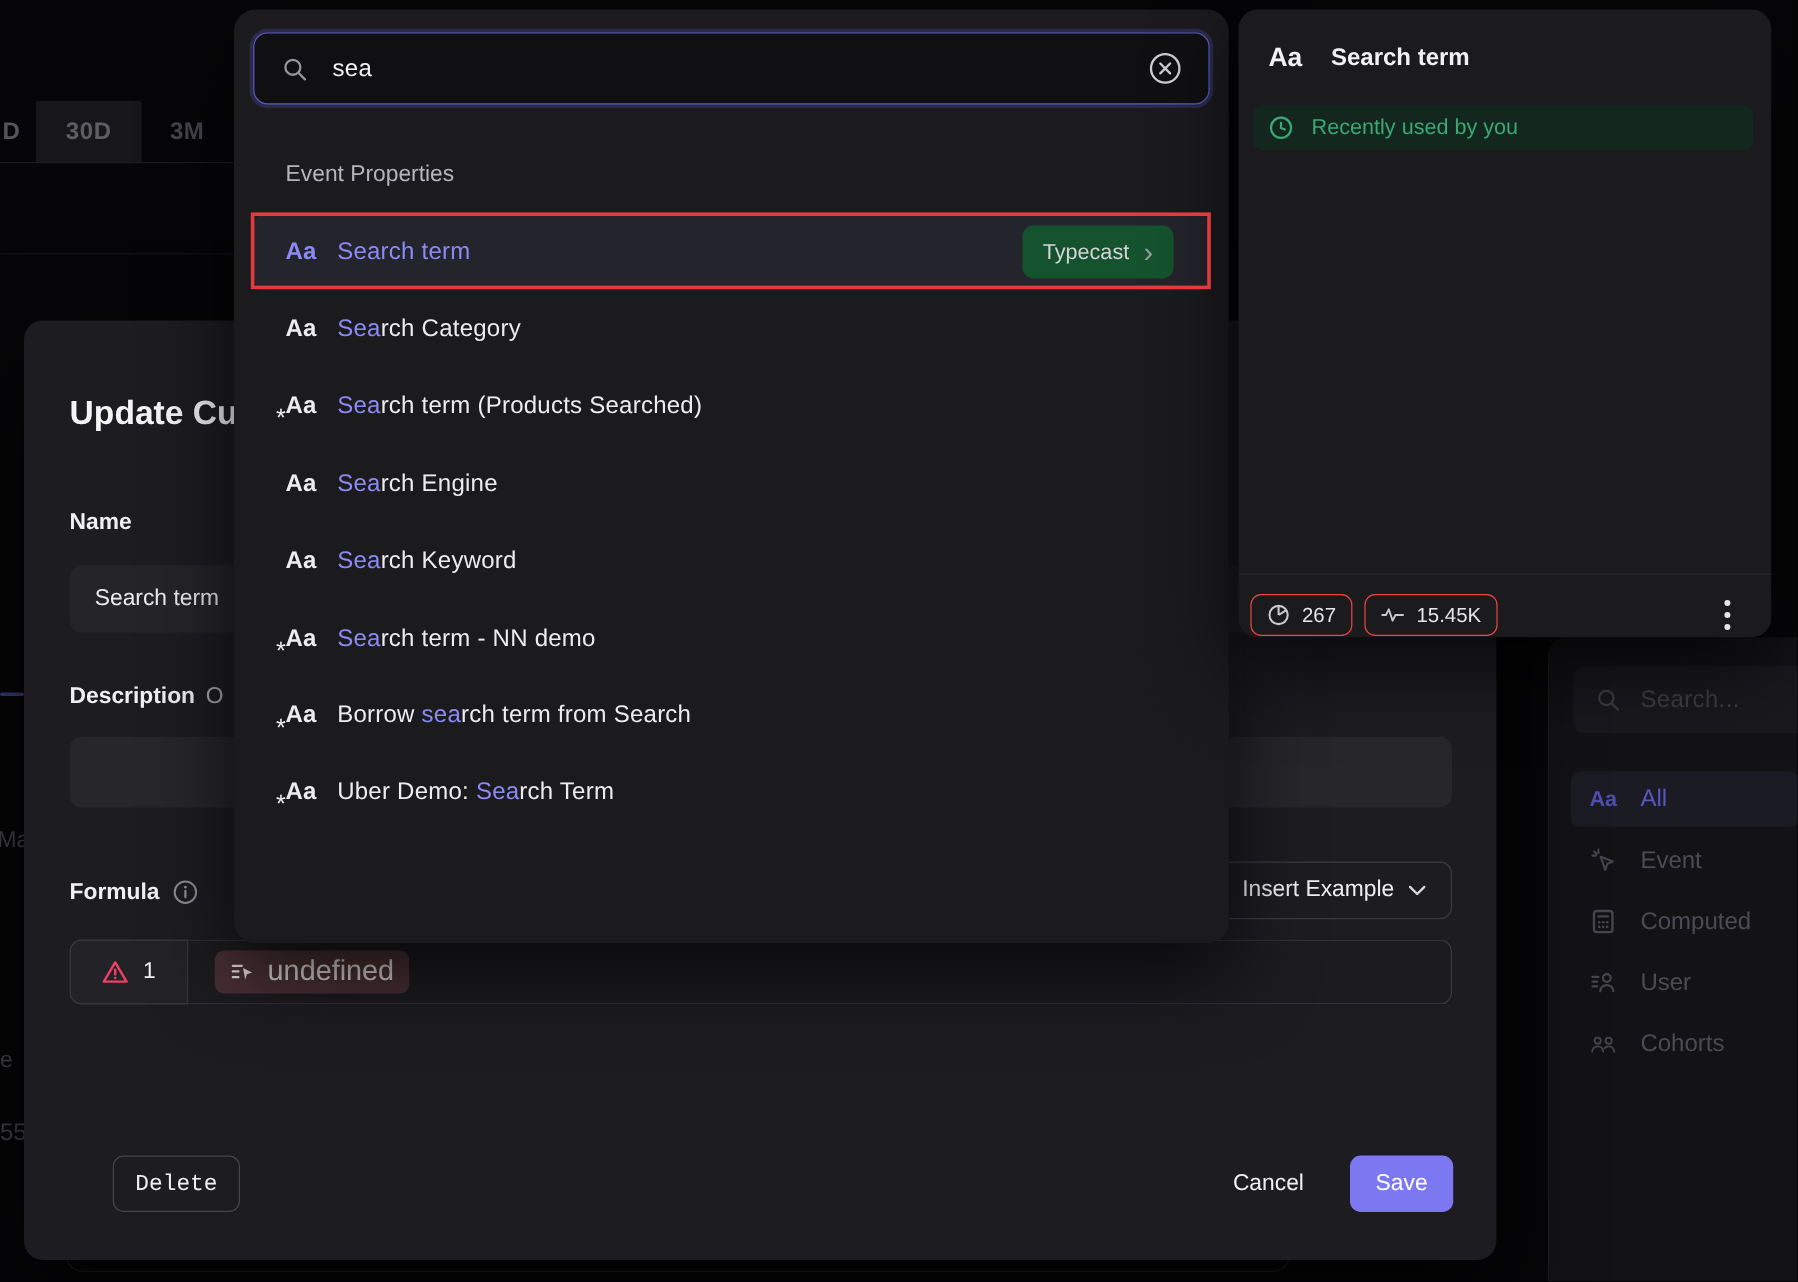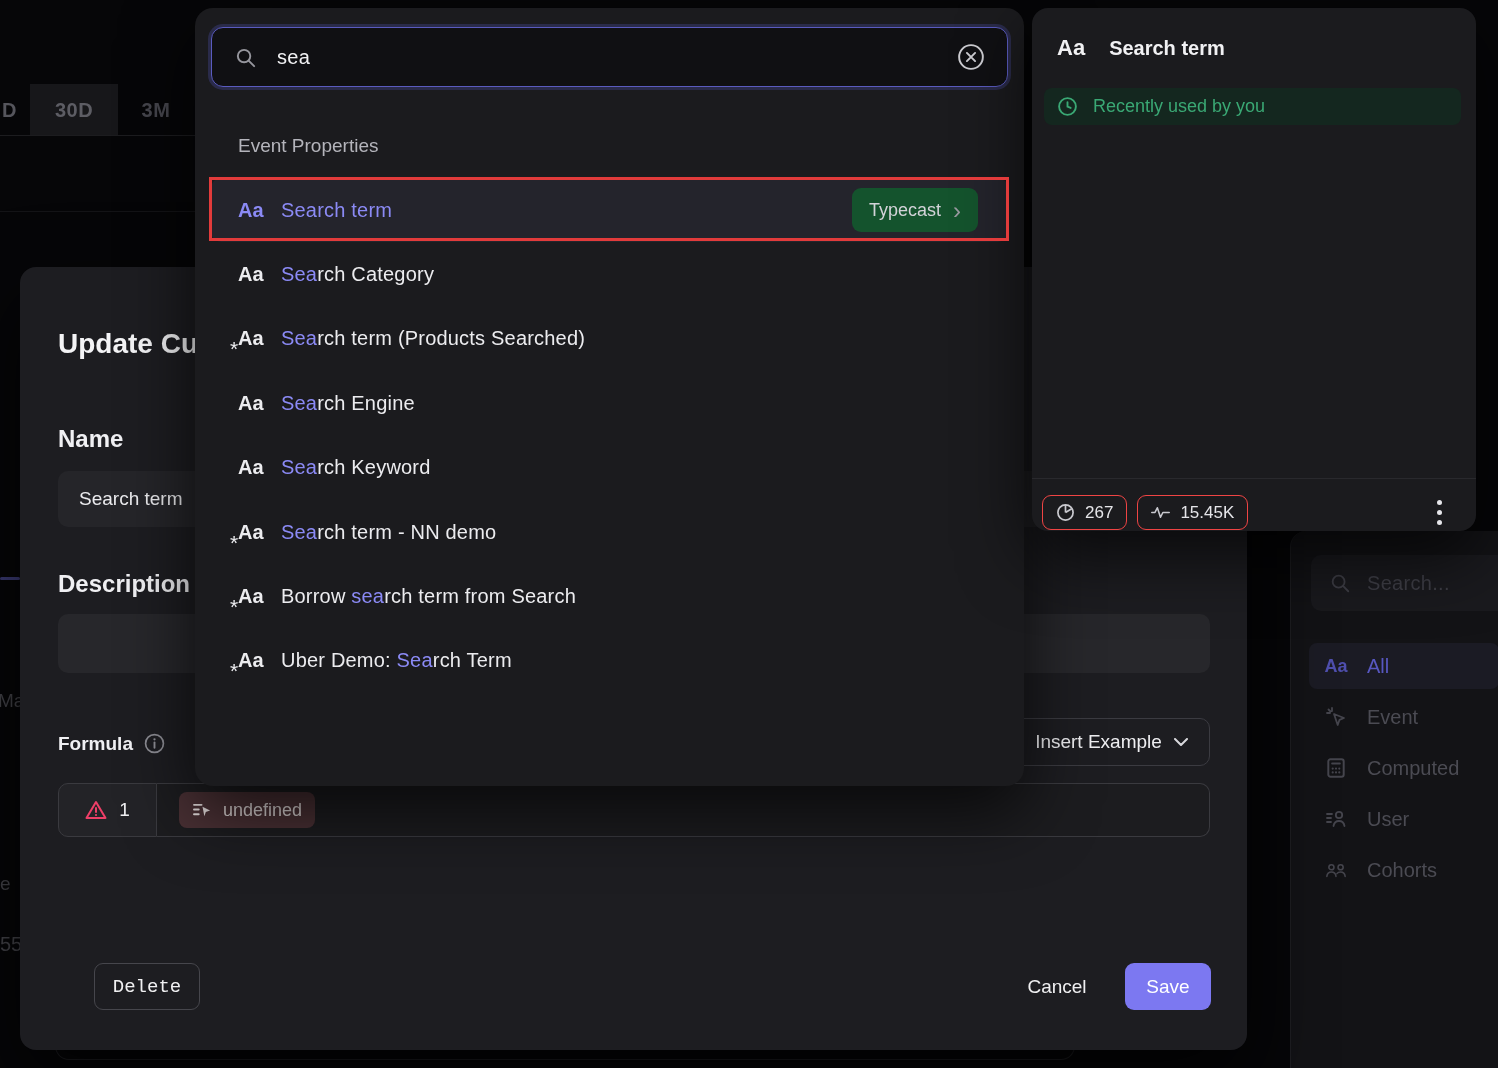--- a/index.html
+++ b/index.html
@@ -38,21 +38,21 @@
   .sb-icon svg{width:22px;height:22px;}
   .sb-label{font-size:20px;color:#4b4b53;}
   .sb-item.selected{background:#1b1b24;}
   .sb-item.selected .sb-icon{color:#4f4fae;}
   .sb-item.selected .sb-label{color:#5757c0;}
 
   
   .modal{position:absolute;left:20px;top:267px;width:1227px;height:783px;background:#1d1d21;
          border-radius:16px;box-shadow:0 30px 80px rgba(0,0,0,.75);}
   .m-title{position:absolute;left:38px;top:42px;font-size:28px;font-weight:700;color:#f4f4f6;}
-  .m-label{position:absolute;left:38px;font-size:24px;font-weight:700;color:#f0f0f3;}
+  .m-label{position:absolute;left:38px;font-size:19px;font-weight:700;color:#f0f0f3;}
   .m-name-label{top:158px;}
   .m-desc-label{top:303px;}
   .m-desc-label .opt{font-weight:400;color:#a8a8af;margin-left:9px;}
   .m-name-input{position:absolute;left:38px;top:204px;width:1152px;height:56px;background:#252529;border-radius:10px;
                 display:flex;align-items:center;padding:0 21px;font-size:19px;color:#ebebee;box-sizing:border-box;}
   .m-desc-input{position:absolute;left:38px;top:347px;width:1152px;height:59px;background:#27272b;border-radius:10px;}
   .m-insert{position:absolute;left:993px;top:451px;width:197px;height:48px;border:1px solid #3b3b41;border-radius:10px;
             display:flex;align-items:center;justify-content:center;gap:12px;color:#eeeef1;font-size:19px;
             box-sizing:border-box;background:none;}
   .m-insert svg{width:14px;height:8px;color:#d8d8dc;}
@@ -60,21 +60,21 @@
                    display:flex;align-items:flex-start;gap:11px;}
   .m-formula-label svg{width:21px;height:21px;color:#8c8c93;}
   .m-frow{position:absolute;left:38px;top:516px;width:1152px;height:54px;}
   .m-ferr{position:absolute;left:0;top:0;width:99px;height:54px;background:#232327;border:1px solid #3a3a3f;
           border-radius:10px 0 0 10px;display:flex;align-items:center;justify-content:center;gap:12px;box-sizing:border-box;}
   .m-ferr svg{width:22px;height:20px;color:var(--error-pink);}
   .m-ferr .cnt{font-size:19px;color:#f0f0f2;}
   .m-finput{position:absolute;left:99px;top:0;width:1053px;height:54px;background:#1c1c1f;border:1px solid #3a3a3f;
             border-left:none;border-radius:0 10px 10px 0;display:flex;align-items:center;padding:0 22px;box-sizing:border-box;}
   .undef{display:flex;align-items:center;gap:10px;background:#493034;border-radius:8px;height:36px;padding:0 13px;
-         color:#ddd6d6;font-size:18px;}
+         color:#ddd6d6;font-size:24px;}
   .undef svg{width:21px;height:17px;color:#e6dede;}
   .m-hint{position:absolute;left:157px;top:588px;font-size:19px;color:#d4d4d8;display:flex;align-items:center;
           gap:9px;white-space:nowrap;}
   .m-hint kbd{background:#2d2d32;border-radius:6px;padding:4px 10px;font-family:inherit;font-size:18px;color:#eeeef0;}
   .m-delete{position:absolute;left:38px;top:696px;width:106px;height:47px;border:1px solid #46464c;border-radius:9px;
             background:none;color:#f0f0f2;font-size:19px;font-family:Liberation Mono, monospace;margin-left:36px;}
   .m-cancel{position:absolute;left:972px;top:696px;width:130px;height:47px;background:none;border:none;
             color:#f0f0f2;font-size:19px;font-family:inherit;}
   .m-save{position:absolute;left:1105px;top:696px;width:86px;height:47px;background:var(--save-button);border:none;
           border-radius:9px;color:#ffffff;font-size:19px;font-family:inherit;}

